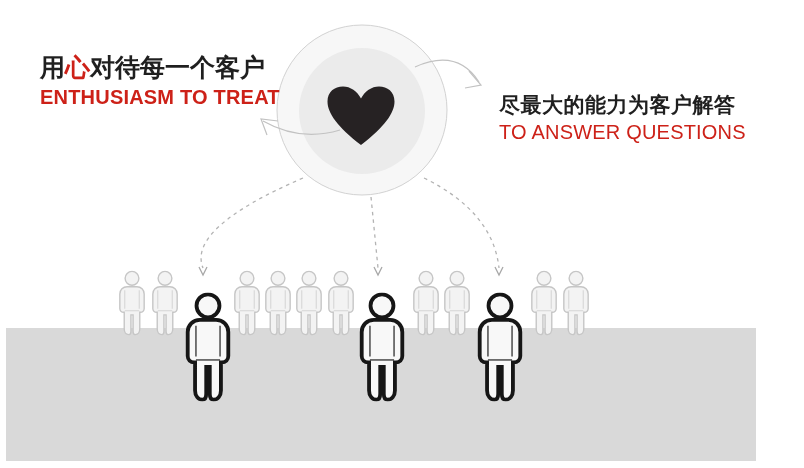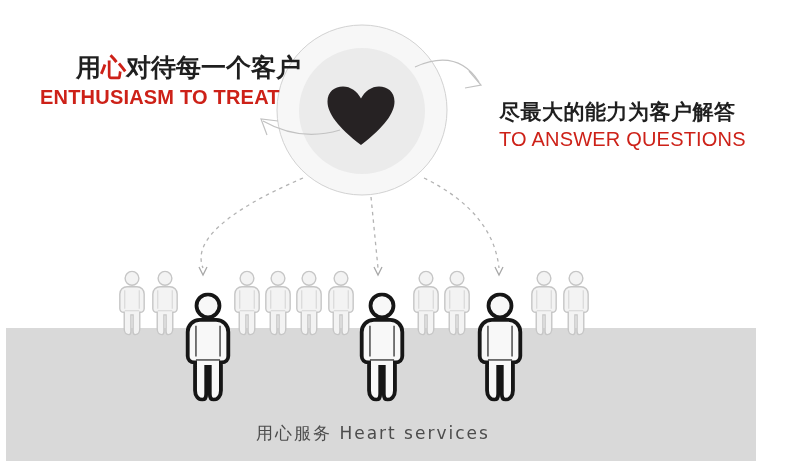--- a/index.html
+++ b/index.html
@@ -30,29 +30,29 @@
 
   
   .decor-layer{position:absolute;left:0;top:0;z-index:2;}
 
   
   .heading-left{
     position:absolute;left:40px;top:52px;z-index:4;width:260px;
   }
   .heading-left .cn{
     font-size:25px;font-weight:bold;color:var(--text);
-    letter-spacing:0px;line-height:30px;white-space:nowrap;margin-left:36px;
+    letter-spacing:0px;line-height:30px;white-space:nowrap;
   }
   .heading-left .cn .accent{color:var(--accent);}
   .heading-left .en{
     font-size:20px;font-weight:bold;color:var(--accent);
     letter-spacing:0.2px;line-height:24px;margin-top:3px;white-space:nowrap;
   }
   .heading-right{
-    position:absolute;left:499px;top:92px;z-index:4;width:300px;margin-top:7px;
+    position:absolute;left:499px;top:92px;z-index:4;width:300px;
   }
   .heading-right .cn{
     font-size:21px;font-weight:bold;color:var(--text);
     letter-spacing:0.5px;line-height:26px;white-space:nowrap;
   }
   .heading-right .en{
     font-size:20px;font-weight:normal;color:var(--accent);
     letter-spacing:0.2px;line-height:24px;margin-top:2px;white-space:nowrap;
   }
 
@@ -166,15 +166,14 @@
   <div class="heading-left">
     <div class="cn"><span>用</span><span class="accent">心</span><span>对待每一个客户</span></div>
     <div class="en">ENTHUSIASM TO TREAT</div>
   </div>
 
   <div class="heading-right">
     <div class="cn">尽最大的能力为客户解答</div>
     <div class="en">TO ANSWER QUESTIONS</div>
   </div>
 
-  <div class="caption">用心服务 Heart services</div>
 
 </div>
 
 </body></html>

